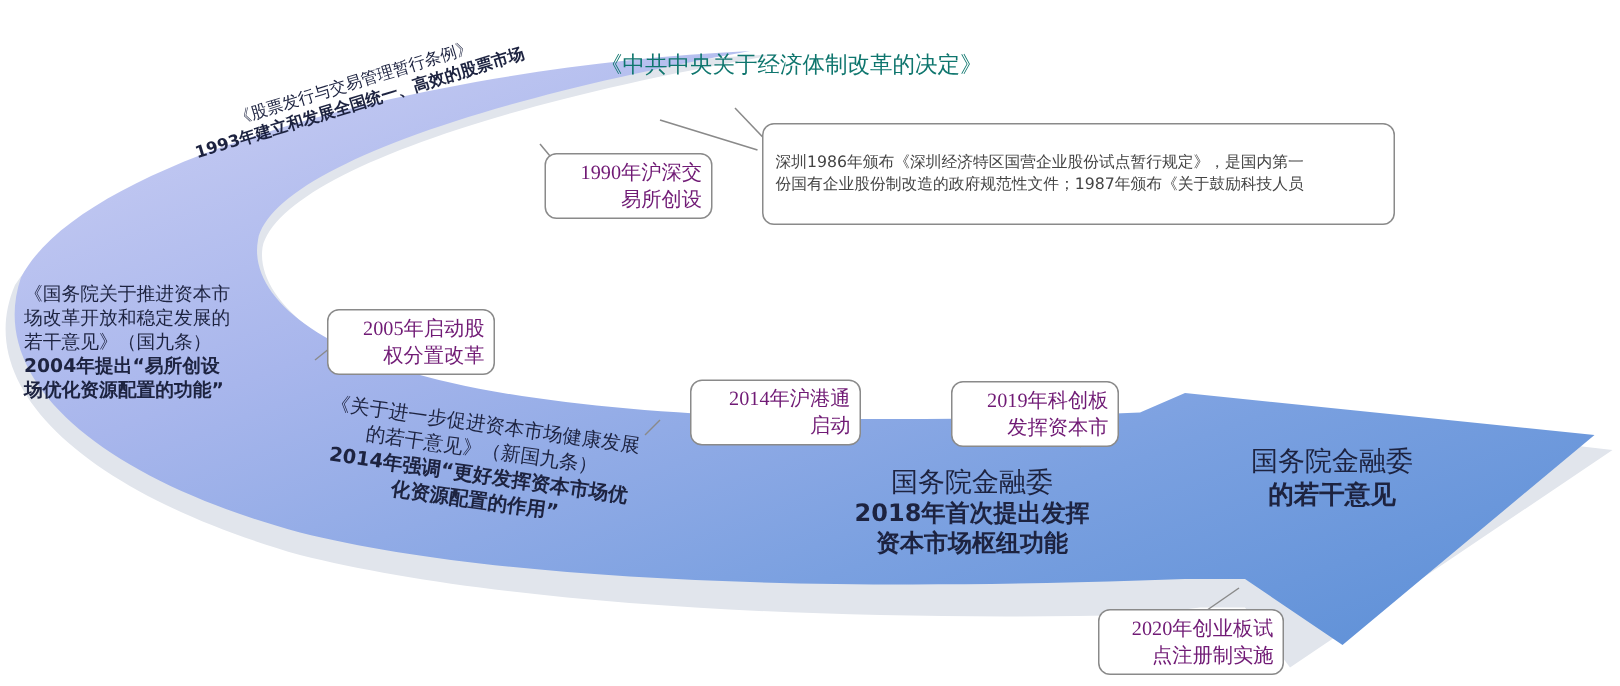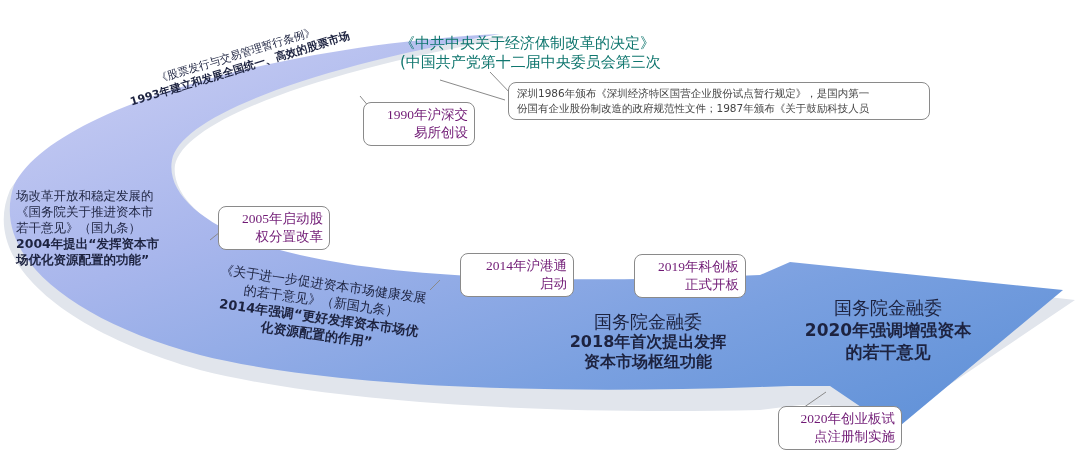--- a/index.html
+++ b/index.html
@@ -2,21 +2,21 @@
 <html><head>
 <meta charset="utf-8">
 <style>
   html,body{margin:0;padding:0;background:#ffffff;}
   body{width:1080px;height:457px;position:relative;overflow:hidden;font-family:"DejaVu Sans","Liberation Sans",sans-serif;color:#1a1a2a;}
   svg.ribbon{position:absolute;left:0;top:0;}
   .abs{position:absolute;}
   .title-block{left:400px;top:6px;width:320px;text-align:left;font-size:15px;line-height:19px;color:#0f766e;margin-top:28px;}
   .callout{position:absolute;border:1px solid #8a8a8a;border-radius:8px;background:#fff;text-align:right;color:#701a75;font-family:Liberation Serif, serif;}
   .c-md{font-size:13.5px;line-height:18px;padding:3px 6px;}
-  .note-box{left:508px;top:82px;width:404px;padding:3px 8px;font-size:10.5px;line-height:15px;color:#444;text-align:left;font-family:"DejaVu Sans","Liberation Sans",sans-serif;}
+  .note-box{left:508px;top:82px;width:404px;padding:18px 8px;font-size:10.5px;line-height:15px;color:#444;text-align:left;font-family:"DejaVu Sans","Liberation Sans",sans-serif;}
   .ribbon-text{position:absolute;color:#1d2340;}
   .ribbon-text .bold{font-weight:bold;}
   .t1993{left:100px;top:90px;width:280px;font-size:11px;line-height:14px;transform:rotate(-17deg);transform-origin:0 0;text-align:center;}
   .t2004{left:16px;top:188px;width:170px;font-size:12.5px;line-height:16px;}
   .t2014{left:200px;top:275px;width:240px;font-size:13px;line-height:17px;text-align:center;transform:rotate(8deg);transform-origin:50% 50%;}
   .t2018{left:548px;top:312px;width:200px;font-size:16px;line-height:20px;text-align:center;}
   .t2020{left:768px;top:297px;width:240px;font-size:17px;line-height:22px;text-align:center;}
   .sm{font-weight:normal;font-size:18px;}
 </style>
 </head>
@@ -36,21 +36,20 @@
        L800,405 L830,405 L860,445 L1075,300 L800,268 L770,280 L720,282
        C560,288 400,285 300,260 C220,240 170,200 175,165 C185,120 320,70 520,36 Z"></path>
 
   <path fill="url(#rg)" d="M500,34 C290,44 55,105 14,185 C-10,255 70,320 200,355 C320,385 520,395 760,387
        L790,386 L830,386 L895,430 L1063,290 L790,262 L760,275 L710,277
        C560,283 400,278 300,255 C215,236 165,198 172,160 C180,118 300,70 500,34 Z"></path>
 </svg>
 
 <div class="abs title-block">
   <div>《中共中央关于经济体制改革的决定》</div>
-  <div>(中国共产党第十二届中央委员会第三次</div>
 </div>
 
 <svg class="abs" style="left:0;top:0" width="1080" height="457">
   <polyline points="490,72 512,95" fill="none" stroke="#8a8a8a" stroke-width="1"></polyline>
   <polyline points="440,80 505,100" fill="none" stroke="#8a8a8a" stroke-width="1"></polyline>
   <polyline points="360,96 370,108" fill="none" stroke="#8a8a8a" stroke-width="1"></polyline>
   <polyline points="210,240 220,232" fill="none" stroke="#8a8a8a" stroke-width="1"></polyline>
   <polyline points="430,290 440,280" fill="none" stroke="#8a8a8a" stroke-width="1"></polyline>
   <polyline points="720,298 726,290" fill="none" stroke="#8a8a8a" stroke-width="1"></polyline>
   <polyline points="826,392 800,410" fill="none" stroke="#8a8a8a" stroke-width="1"></polyline>
@@ -71,51 +70,50 @@
   <div>权分置改革</div>
 </div>
 
 <div class="callout c-md" style="left:460px;top:253px;width:100px;">
   <div>2014年沪港通</div>
   <div>启动</div>
 </div>
 
 <div class="callout c-md" style="left:634px;top:254px;width:98px;">
   <div>2019年科创板</div>
-  <div>正式开板</div>
+  <div>发挥资本市</div>
 </div>
 
-<div class="callout c-md" style="left:778px;top:406px;width:110px;">
+<div class="callout c-md" style="left:732px;top:406px;width:110px;">
   <div>2020年创业板试</div>
   <div>点注册制实施</div>
 </div>
 
 <div class="ribbon-text t1993">
   <div>《股票发行与交易管理暂行条例》</div>
   <div class="bold">1993年建立和发展全国统一、高效的股票市场</div>
 </div>
 
 <div class="ribbon-text t2004">
+  <div>《国务院关于推进资本市</div>
   <div>场改革开放和稳定发展的</div>
-  <div>《国务院关于推进资本市</div>
   <div>若干意见》（国九条）</div>
-  <div class="bold">2004年提出“发挥资本市</div>
+  <div class="bold">2004年提出“易所创设</div>
   <div class="bold">场优化资源配置的功能”</div>
 </div>
 
 <div class="ribbon-text t2014">
   <div>《关于进一步促进资本市场健康发展</div>
   <div>的若干意见》（新国九条）</div>
   <div class="bold">2014年强调“更好发挥资本市场优</div>
   <div class="bold">化资源配置的作用”</div>
 </div>
 
 <div class="ribbon-text t2018">
   <div class="sm">国务院金融委</div>
   <div class="bold">2018年首次提出发挥</div>
   <div class="bold">资本市场枢纽功能</div>
 </div>
 
 <div class="ribbon-text t2020">
   <div class="sm">国务院金融委</div>
-  <div class="bold">2020年强调增强资本</div>
   <div class="bold">的若干意见</div>
 </div>
 
 </body></html>

